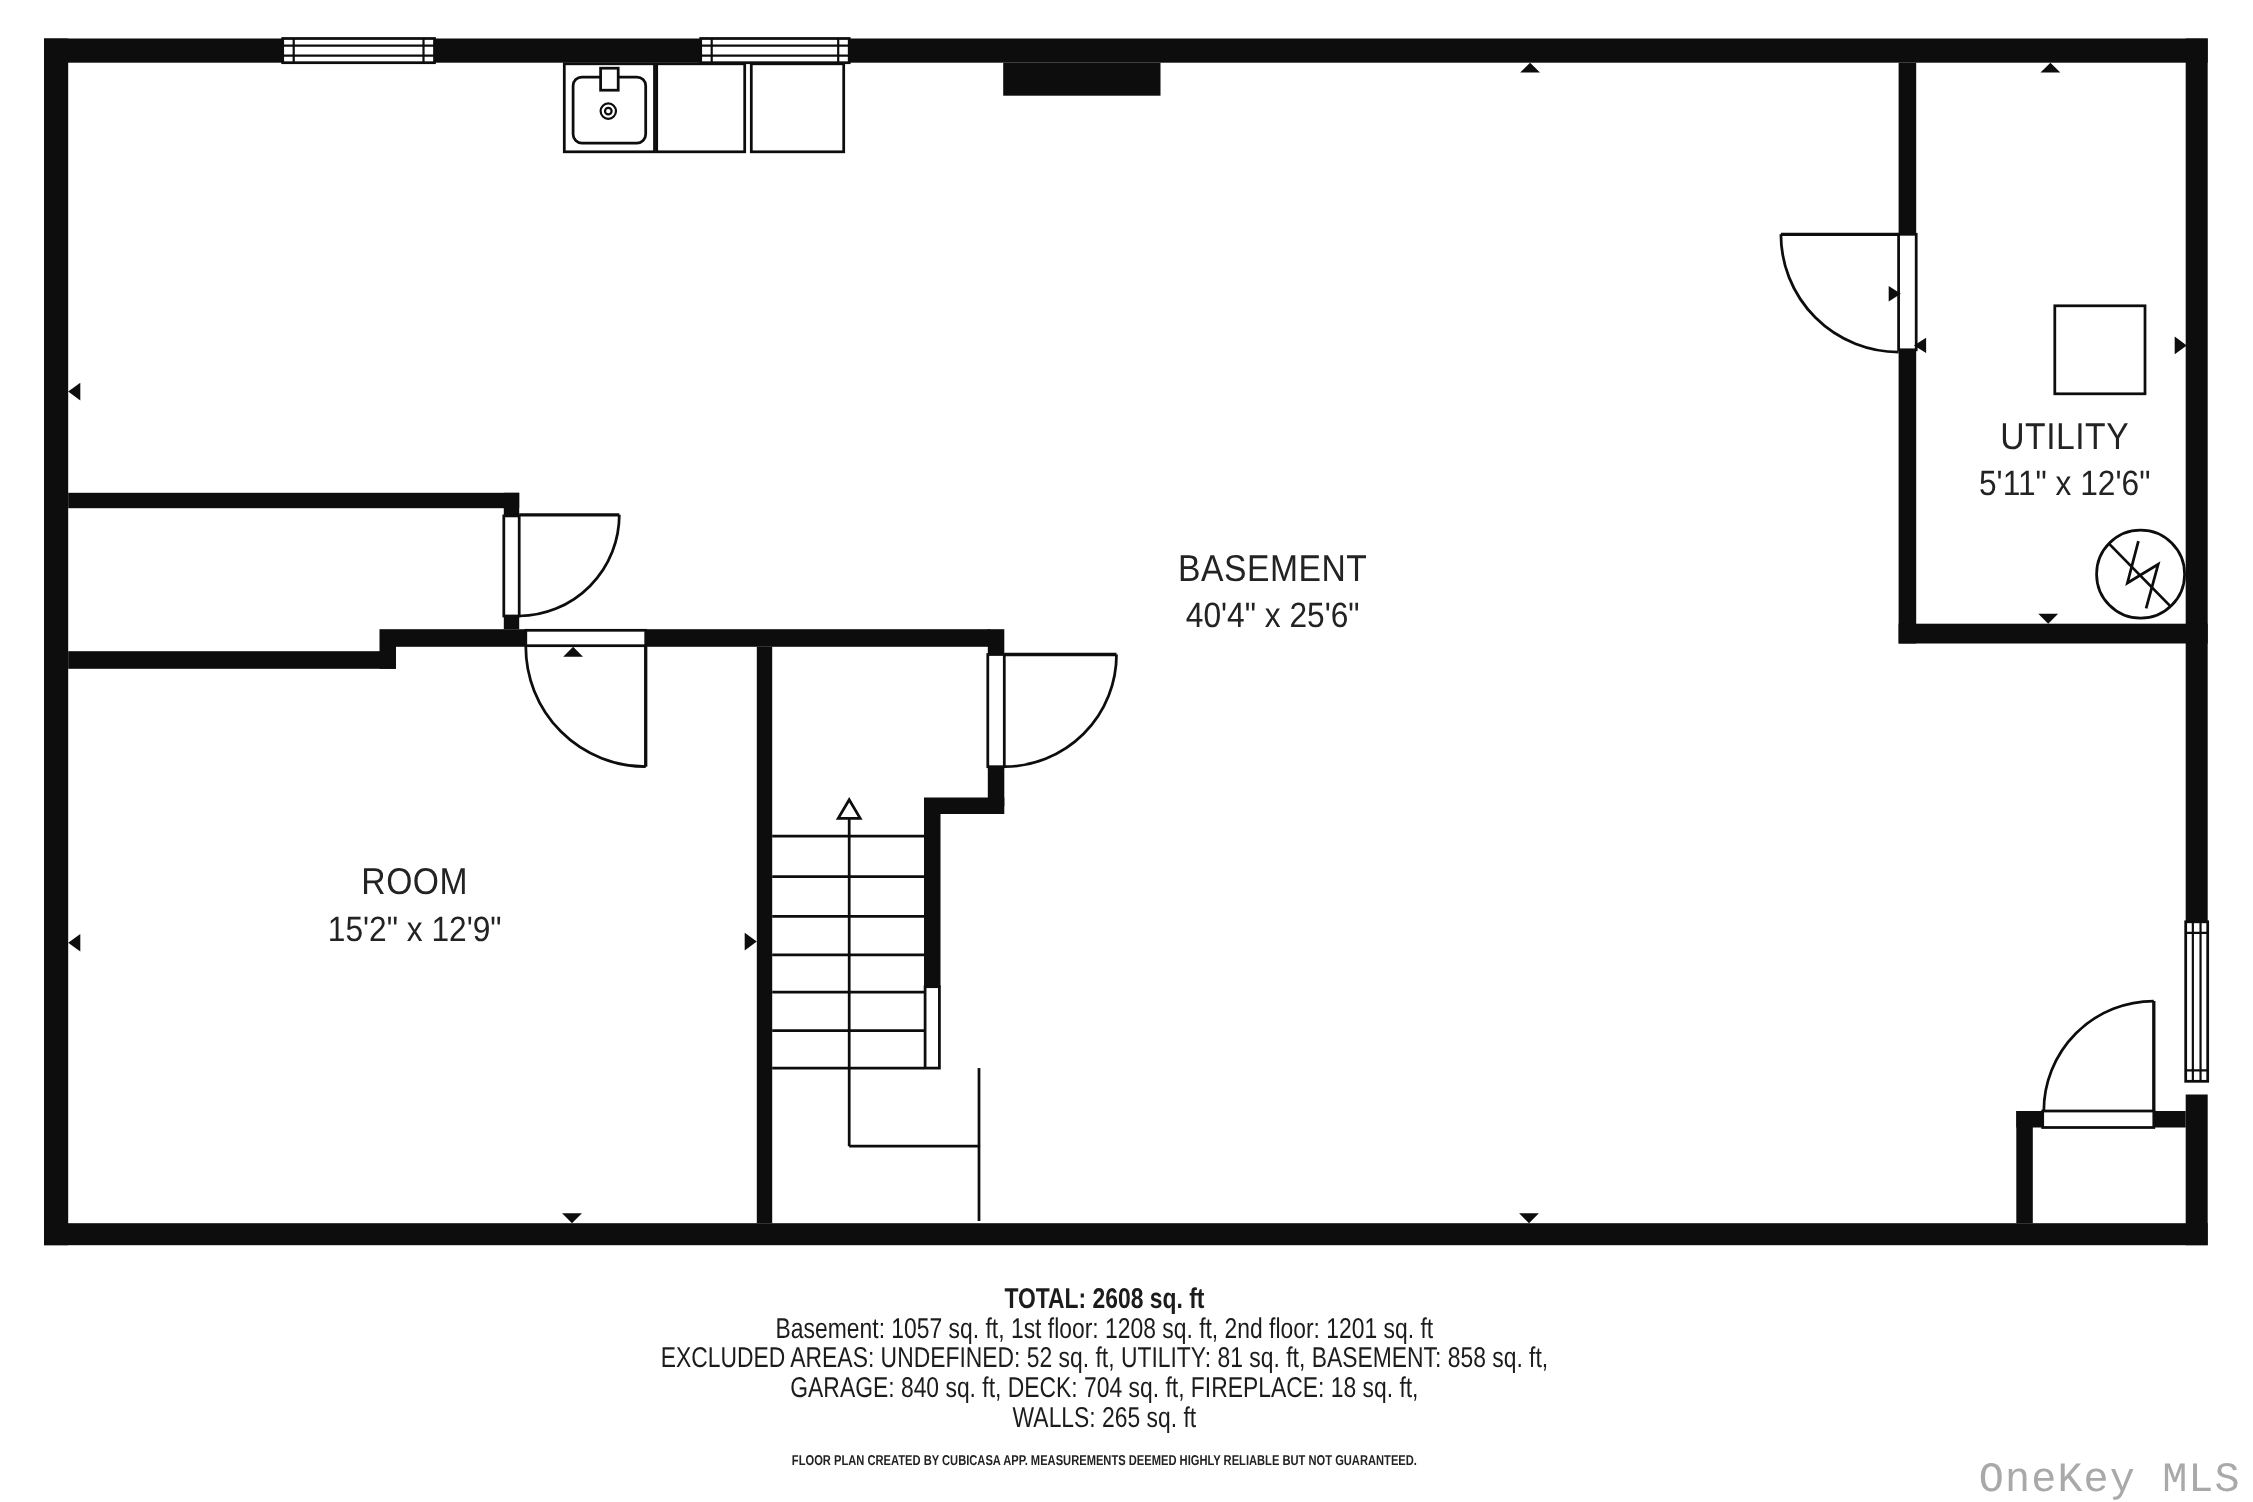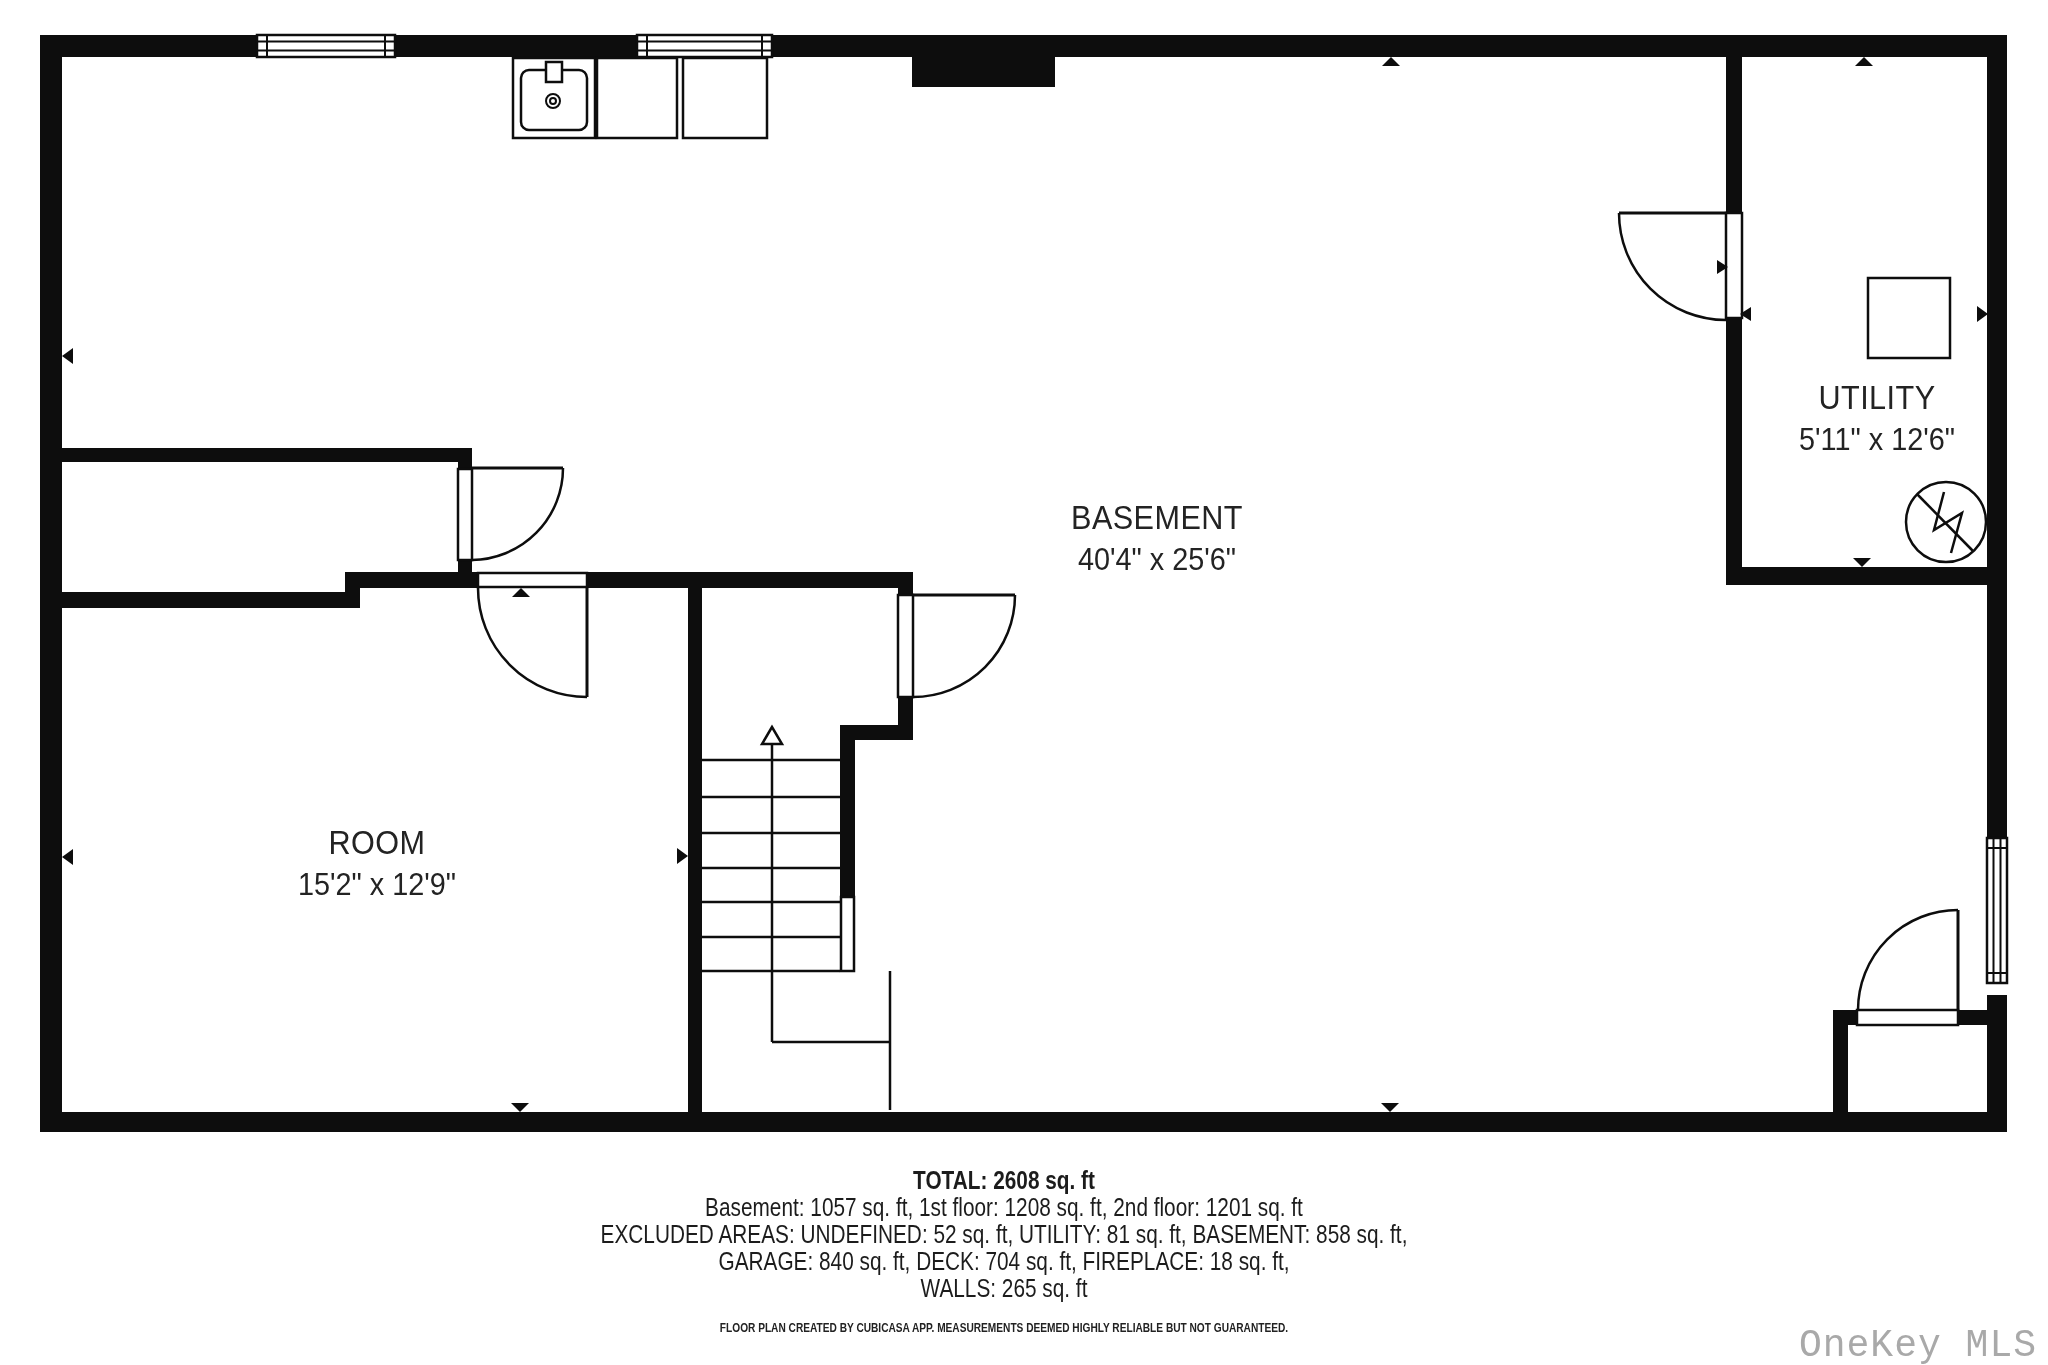--- a/index.html
+++ b/index.html
@@ -115,21 +115,21 @@
 
   <div id="room-labels">
       <div class="room-label" style="left: 1157px; top: 496px;">
         <div class="rl-name">BASEMENT</div>
         <div class="rl-dims">40'4" x 25'6"</div>
       </div>
       <div class="room-label" style="left: 1877px; top: 376px;">
         <div class="rl-name">UTILITY</div>
         <div class="rl-dims">5'11" x 12'6"</div>
       </div>
-      <div class="room-label" style="left: 377px; top: 821px;">
+      <div class="room-label" style="left: 377px; top: 781px;">
         <div class="rl-name">ROOM</div>
         <div class="rl-dims">15'2" x 12'9"</div>
       </div>
     </div>
 
   <div id="footer">
     <div class="f-line f-total">TOTAL: 2608 sq. ft</div>
     <div class="f-line">Basement: 1057 sq. ft, 1st floor: 1208 sq. ft, 2nd floor: 1201 sq. ft</div>
     <div class="f-line">EXCLUDED AREAS: UNDEFINED: 52 sq. ft, UTILITY: 81 sq. ft, BASEMENT: 858 sq. ft,</div>
     <div class="f-line">GARAGE: 840 sq. ft, DECK: 704 sq. ft, FIREPLACE: 18 sq. ft,</div>

